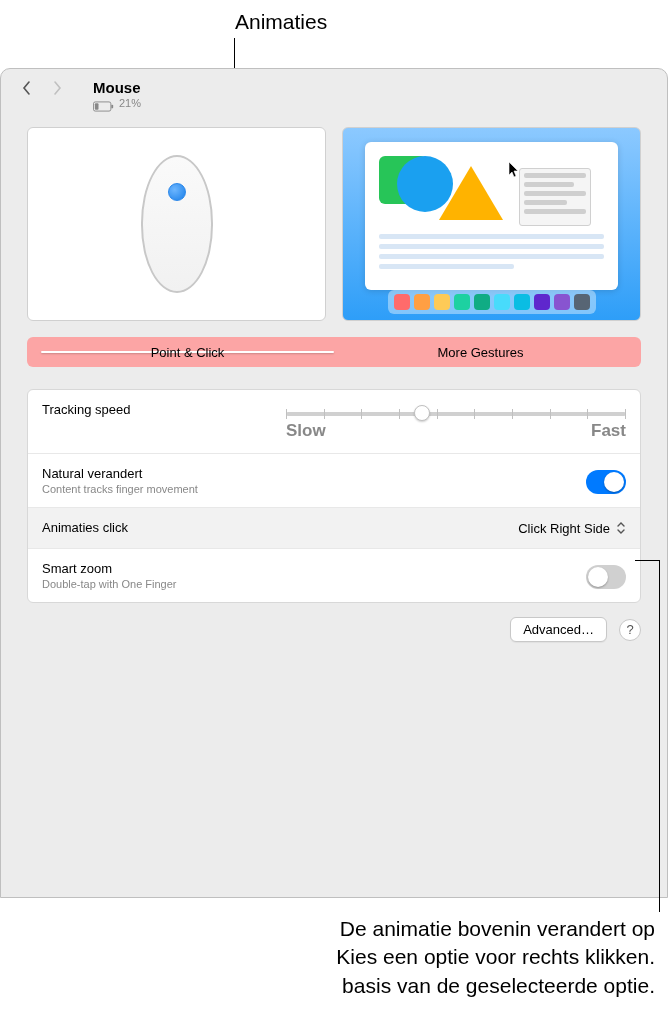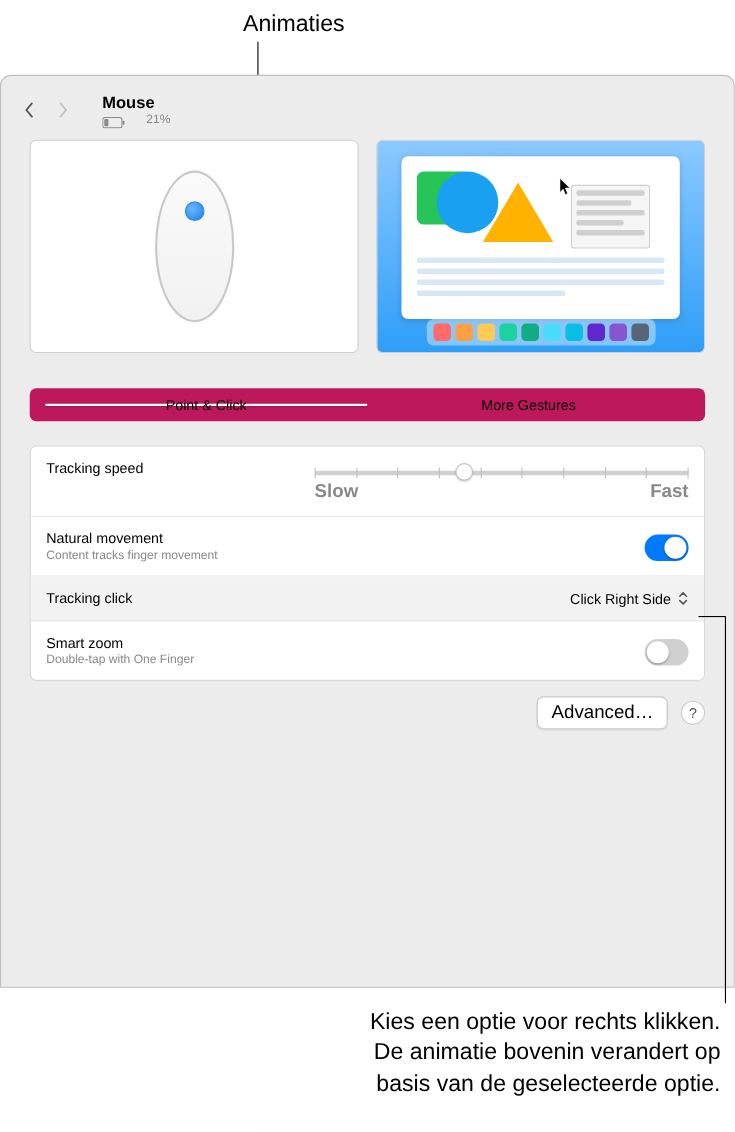--- a/index.html
+++ b/index.html
@@ -10,21 +10,21 @@
     }
     body {
       background: #fff;
       width: 668px;
       height: 1029px;
       position: relative;
     }
     .annotation-top {
       position: absolute;
       top: 10px;
-      left: 221px;
+      left: 235px;
       font-size: 21px;
       color: #000;
     }
     .annotation-line-top {
       position: absolute;
       top: 38px;
       left: 234px;
       width: 1px;
       height: 100px;
       background: #000;
@@ -35,21 +35,21 @@
       left: 0;
       width: 668px;
       height: 830px;
       background: #ececec;
       border: 1px solid #bfbfbf;
       border-radius: 10px 10px 0 0;
       overflow: hidden;
     }
     .header {
       display: flex;
-      align-items: center;
+      align-items: flex-start;
       padding: 10px 20px 4px 20px;
       height: 56px;
     }
     .nav-arrows {
       display: flex;
       align-items: center;
       gap: 18px;
       margin-right: 30px;
     }
     .nav-arrow {
@@ -64,21 +64,21 @@
       flex-direction: column;
     }
     .header-title {
       font-size: 15px;
       font-weight: 600;
       color: #000;
     }
     .battery-row {
       display: flex;
       align-items: center;
-      gap: 18px;
+      gap: 4px;
       margin-top: 1px;
     }
     .battery-icon {
       width: 22px;
       height: 11px;
       display: inline-block;
     }
     .battery-pct {
       font-size: 11px;
       color: #888;
@@ -224,22 +224,22 @@
       background: rgba(255,255,255,0.4);
       border-radius: 6px;
     }
     .dock-item {
       width: 16px;
       height: 16px;
       border-radius: 4px;
     }
     .seg-control {
       display: flex;
-      margin: 32px 26px 0 26px;
-      background: #be185d;
+      margin: 16px 26px 0 26px;
+      background: #fca5a5;
       border-radius: 6px;
       padding: 14px;
       height: 30px;
     }
     .seg-item {
       flex: 1;
       display: flex;
       align-items: center;
       justify-content: center;
       font-size: 13px;
@@ -362,21 +362,21 @@
       gap: 12px;
       padding: 14px 26px;
       justify-content: flex-end;
       align-items: center;
     }
     .mac-button {
       background: #fff;
       border: 1px solid #c8c8c8;
       border-radius: 6px;
       padding: 4px 12px;
-      font-size: 17px;
+      font-size: 13px;
       cursor: pointer;
       box-shadow: 0 1px 1px rgba(0,0,0,0.05);
     }
     .help-button {
       width: 22px;
       height: 22px;
       border-radius: 50%;
       background: #fff;
       border: 1px solid #c8c8c8;
       display: flex;
@@ -529,30 +529,30 @@
           <div class="slider-labels">
             <span>Slow</span>
             <span>Fast</span>
           </div>
         </div>
       </div>
     </div>
 
     <div class="setting-row">
       <div>
-        <div class="setting-label">Natural movement</div>
+        <div class="setting-label">Natural verandert</div>
         <div class="setting-sub">Content tracks finger movement</div>
       </div>
       <div class="toggle on">
         <div class="toggle-knob"></div>
       </div>
     </div>
 
     <div class="setting-row row-highlight">
-      <div class="setting-label">Tracking click</div>
+      <div class="setting-label">Animaties click</div>
       <div class="popup-btn">
         <span>Click Right Side</span>
         <span class="updown-icon">
           <svg viewBox="0 0 10 16" width="10" height="16">
             <path d="M2 6 L5 3 L8 6" fill="none" stroke="#555" stroke-width="1.4" stroke-linecap="round"></path>
             <path d="M2 10 L5 13 L8 10" fill="none" stroke="#555" stroke-width="1.4" stroke-linecap="round"></path>
           </svg>
         </span>
       </div>
     </div>
@@ -572,16 +572,16 @@
   <div class="button-row">
     <button class="mac-button">Advanced…</button>
     <div class="help-button">?</div>
   </div>
 
 </div>
 
 <div class="annotation-line-right"></div>
 <div class="annotation-line-right-v"></div>
 <div class="annotation-bottom">
+  <div>De animatie bovenin verandert op</div>
   <div>Kies een optie voor rechts klikken.</div>
-  <div>De animatie bovenin verandert op</div>
   <div>basis van de geselecteerde optie.</div>
 </div>
 
 </body></html>

